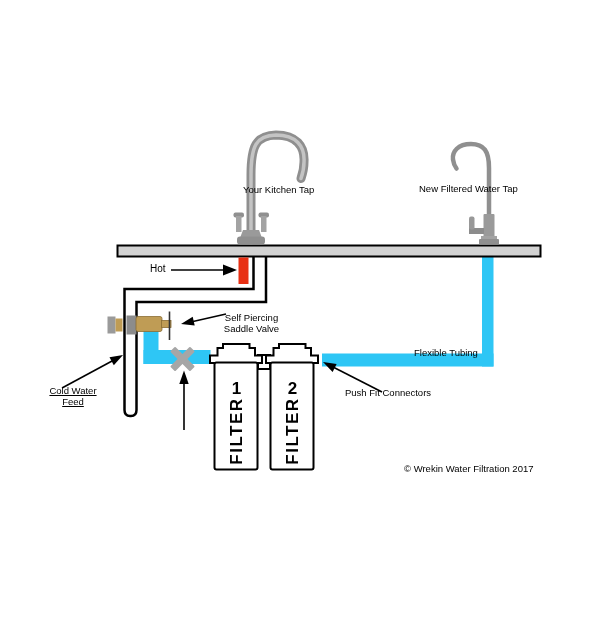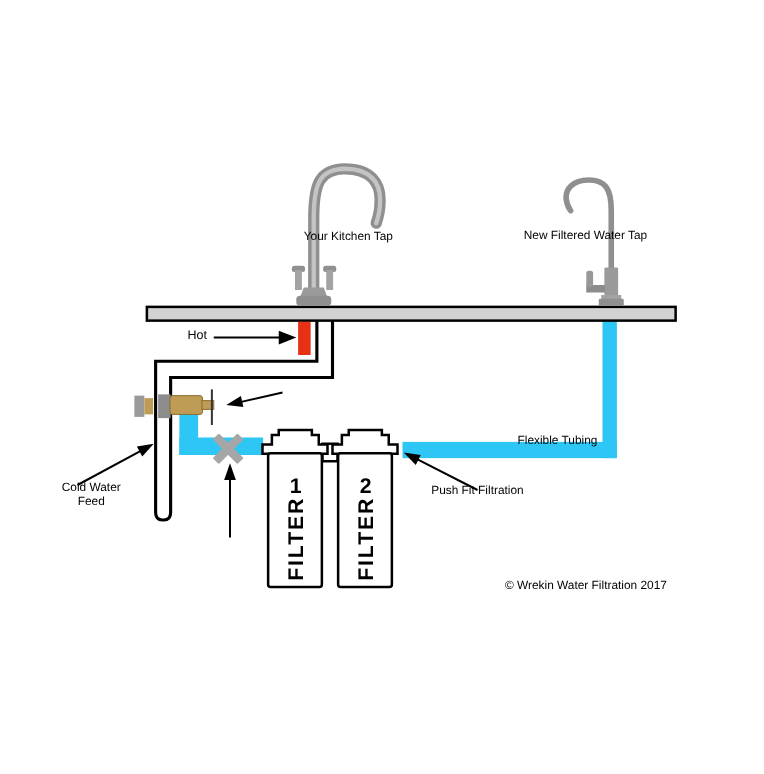--- a/index.html
+++ b/index.html
@@ -99,19 +99,21 @@
       <polygon points="184,370.5 179.3,384 188.7,384" fill="#000000" stroke="none"></polygon>
 
       <line x1="382" y1="392" x2="334" y2="367.5"></line>
       <polygon points="323,362 336.6,363.9 332.6,371.9" fill="#000000" stroke="none"></polygon>
     </g>
   </svg>
 
   <div class="label" style="left:243px;top:185px;">Your Kitchen Tap</div>
   <div class="label" style="left:383px;top:184px;padding-left:36px;">New Filtered Water Tap</div>
   <div class="label" style="left:150px;top:263.5px;font-size:10px;">Hot</div>
+  <div class="label center" style="left:215px;top:313px;width:73px;">Self Piercing
+Saddle Valve</div>
   <div class="label" style="left:414px;top:348px;">Flexible Tubing</div>
-  <div class="label" style="left:345px;top:388px;">Push Fit Filtration</div>
-  <div class="label center" style="left:38px;top:386px;width:70px;">Cold Water
+  <div class="label" style="left:345px;top:388px;">Push Fit Connectors</div>
+  <div class="label center" style="left:38px;top:386px;width:70px;text-decoration:underline;">Cold Water
 Feed</div>
   <div class="label" style="left:364px;top:464px;margin-left:40px;">© Wrekin Water Filtration 2017</div>
 
 </div>
 
 </body></html>

